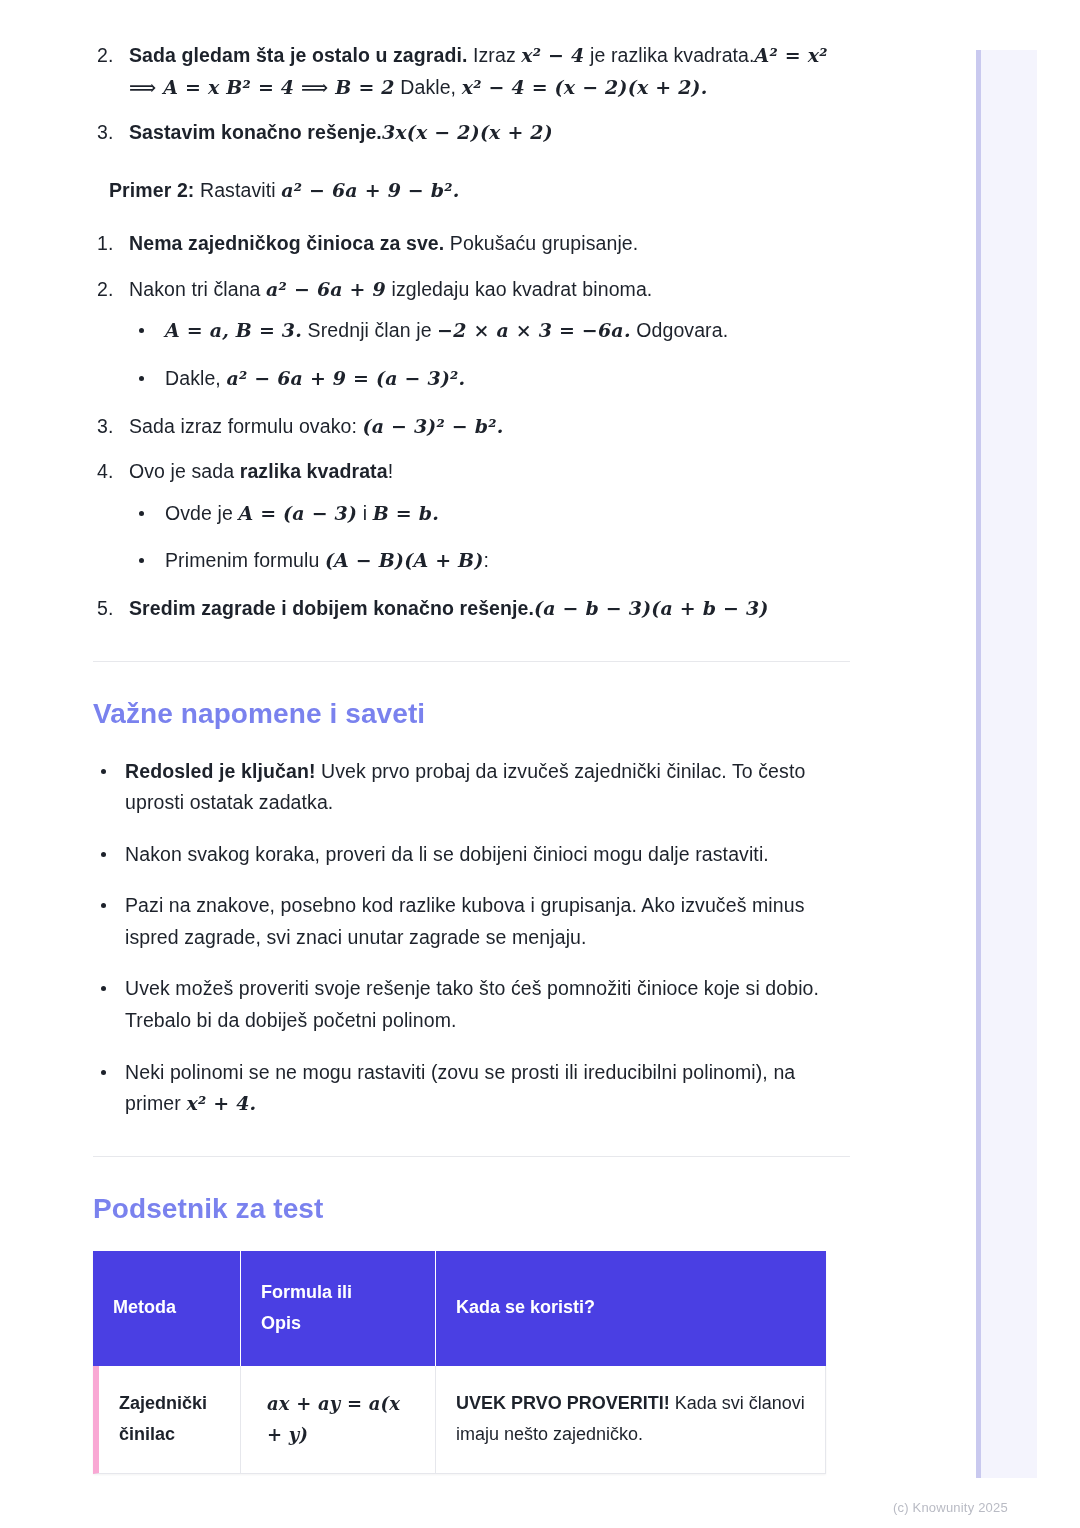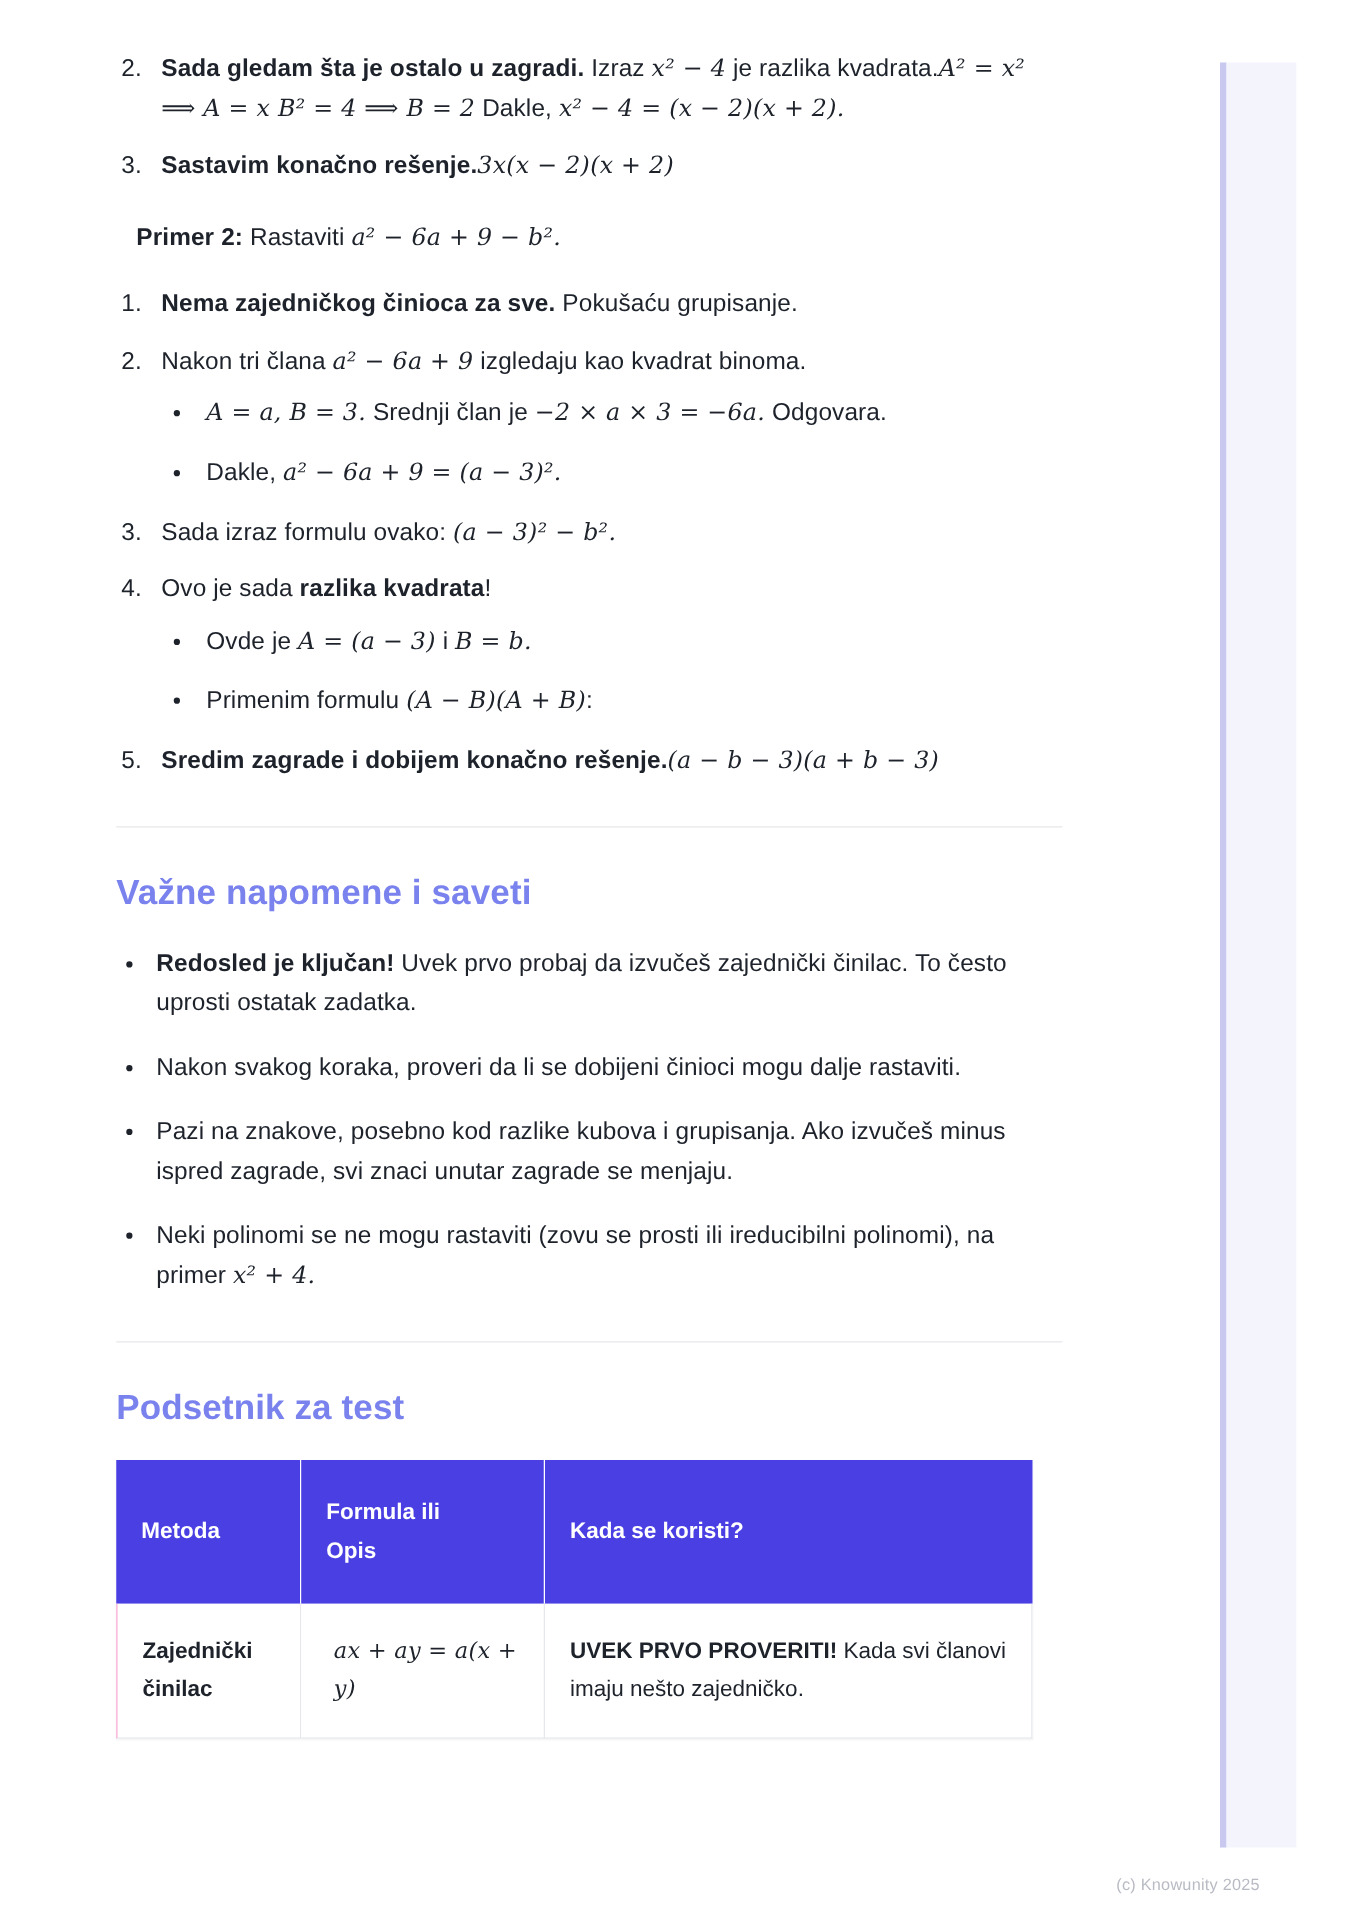--- a/index.html
+++ b/index.html
@@ -48,20 +48,21 @@
     letter-spacing: .1px;
   }
   b, .b { font-weight: 700; }
 
   
   .m {
     font-family: "DejaVu Serif", "Liberation Serif", serif;
     font-style: italic;
     font-size: 19px;
     letter-spacing: .2px;
+    font-weight: bold;
   }
 
   
   ol.steps {
     list-style: none;
     margin: 0;
     padding: 0;
   }
   ol.steps > li {
     position: relative;
@@ -169,21 +170,21 @@
     background: #ffffff;
     font-size: 18px;
     padding: 22px 20px;
     vertical-align: middle;
     line-height: 1.75;
     border-right: 1px solid #e6e7ec;
     border-bottom: 1px solid #e6e7ec;
     border-top: 0;
     color: #1d222b;
   }
-  table.reminder td:first-child { border-left: 1px solid #f9a8d4; }
+  table.reminder td:first-child { border-left: 6px solid #f9a8d4; }
   table.reminder td:last-child { border-right: 1px solid #e6e7ec; }
   table.reminder td.method { font-weight: 700; }
   table.reminder td.formula {
     text-align: left;
     padding-left: 26px;
   }
   .col-1 { width: 148px; }
   .col-2 { width: 195px; }
   .col-3 { width: 390px; }
 
@@ -275,20 +276,23 @@
 
     <ul class="tips">
       <li class="txt">
         <b>Redosled je ključan!</b><span> Uvek prvo probaj da izvučeš zajednički činilac. To često uprosti ostatak zadatka.</span>
       </li>
       <li class="txt">
         <span>Nakon svakog koraka, proveri da li se dobijeni činioci mogu dalje rastaviti.</span>
       </li>
       <li class="txt">
         <span>Pazi na znakove, posebno kod razlike kubova i grupisanja. Ako izvučeš minus ispred zagrade, svi znaci unutar zagrade se menjaju.</span>
+      </li>
+      <li class="txt">
+        <span>Uvek možeš proveriti svoje rešenje tako što ćeš pomnožiti činioce koje si dobio. Trebalo bi da dobiješ početni polinom.</span>
       </li>
       <li class="txt">
         <span>Neki polinomi se ne mogu rastaviti (zovu se prosti ili ireducibilni polinomi), na primer </span><span class="m">x² + 4.</span>
       </li>
     </ul>
 
     <hr class="divider">
 
     <h2 class="section">Podsetnik za test</h2>
 

